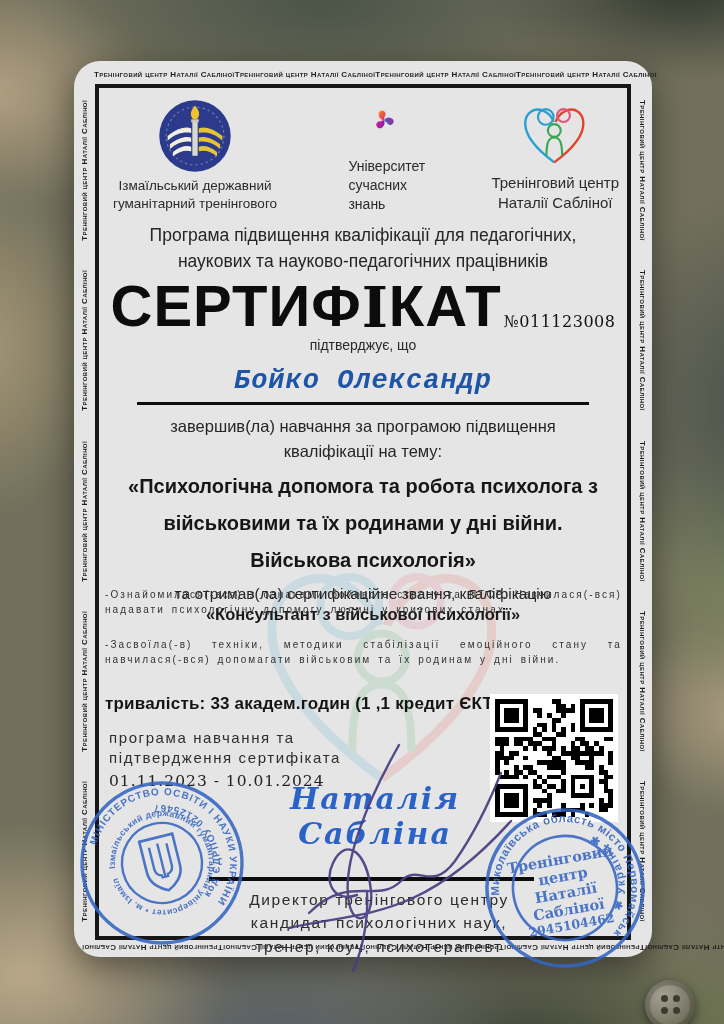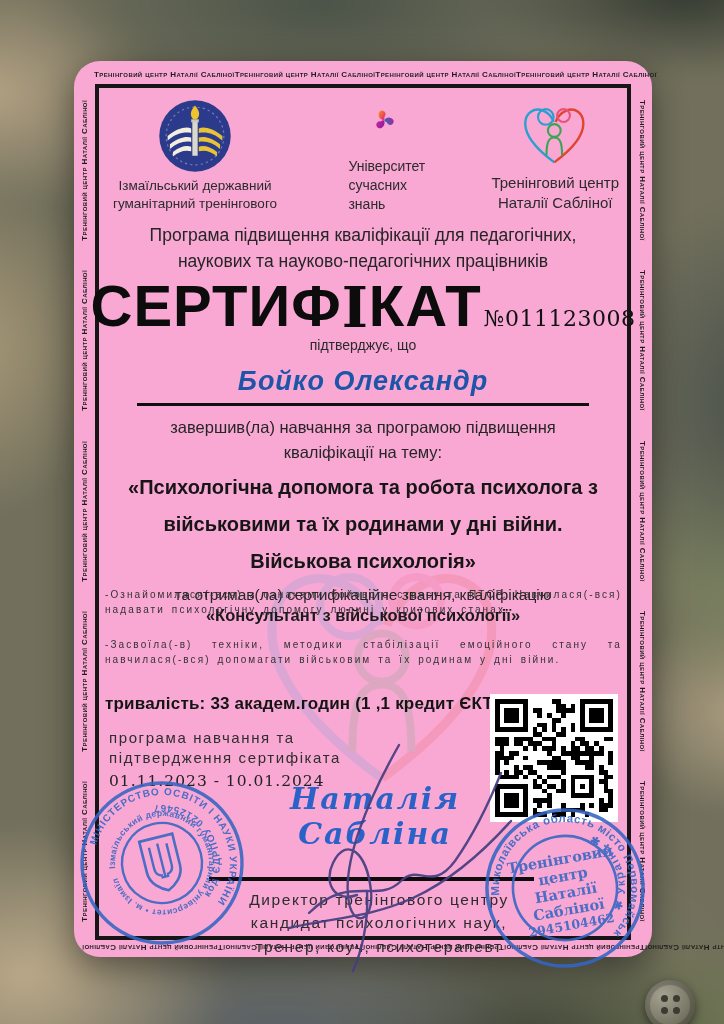--- a/index.html
+++ b/index.html
@@ -28,21 +28,21 @@
   .btn-fabric {
     position:absolute; width:50px; height:50px; border-radius:50%;
     background:radial-gradient(circle at 35% 30%, #a5a293, #6d6b58 75%);
     box-shadow:0 3px 8px rgba(0,0,0,.5), inset 0 0 0 5px rgba(0,0,0,.18);
   }
   .btn-fabric i { position:absolute; width:7px; height:7px; border-radius:50%; background:#3c3b30; }
 
   
   .card {
     position:absolute; left:74px; top:61px; width:578px; height:896px;
-    background:#f9a8d4; border-radius:26px;
+    background:#e5e5e5; border-radius:26px;
     box-shadow:0 10px 34px rgba(0,0,0,.45);
   }
   .edge { position:absolute; display:flex; justify-content:space-around; align-items:center; color:#1c1c1c; }
   .edge span { font-variant:small-caps; font-size:8px; font-weight:600; letter-spacing:.4px; white-space:nowrap; }
   .edge-top    { left:20px; right:20px; top:5px; height:16px; }
   .edge-bottom { left:8px; right:8px; bottom:2px; height:16px; }
   .edge-bottom span { transform:rotate(180deg); }
   .edge-left   { top:24px; bottom:20px; left:3px; width:14px; flex-direction:column; }
   .edge-left span  { writing-mode:vertical-rl; transform:rotate(180deg); }
   .edge-right  { top:24px; bottom:20px; right:3px; width:14px; flex-direction:column; }
@@ -61,23 +61,23 @@
   .usz { flex-direction:column; align-items:flex-end; margin-top:10px; }
   .usz .logo-caption { text-align:left; margin:26px 0 0 2px; font-size:14px; }
   .tc-block .logo-caption { font-size:15px; }
 
   
   .col { text-align:center; color:#222; }
   .program { margin-top:8px; font-size:17.5px; line-height:1.5; color:#252525; font-weight:500; }
   .title-row { display:flex; justify-content:center; align-items:flex-end; margin-top:2px; line-height:1; }
   .title-main { font-size:58px; font-weight:700; letter-spacing:1px; color:#0c0c0c; }
   .title-serif { font-family:"DejaVu Serif", serif; font-weight:700; font-size:56px; }
-  .title-num { font-family:"DejaVu Serif", serif; font-size:22px; color:#111; margin:0 0 5px 2px; letter-spacing:.5px; }
+  .title-num { font-family:"DejaVu Serif", serif; font-size:16px; color:#111; margin:0 0 5px 2px; letter-spacing:.5px; }
   .confirm { font-size:14px; margin-top:2px; color:#2a2a2a; }
-  .recipient { font-family:Liberation Sans, sans-serif; font-style:italic; font-weight:700; font-size:27px;
+  .recipient { font-family:Liberation Mono, monospace; font-style:italic; font-weight:700; font-size:27px;
                color:#1d55a8; margin-top:13px; letter-spacing:1px; }
   .name-line { width:452px; height:3.5px; background:#0e0e0e; margin:6px auto 0; }
   .completion { font-size:16.5px; line-height:1.5; margin-top:9px; color:#262626; }
   .course { font-size:20px; font-weight:700; line-height:1.85; margin-top:4px; color:#161616; }
   .qual-intro { font-size:15.5px; margin-top:6px; color:#262626; }
   .qual { font-size:16.5px; font-weight:700; margin-top:2px; color:#1a1a1a; }
 
   
   .outcomes { position:absolute; left:6px; top:499px; width:517px; text-align:justify; text-align-last:left;
               font-size:10px; letter-spacing:2.1px; word-spacing:2px; line-height:1.5; color:#333; }

